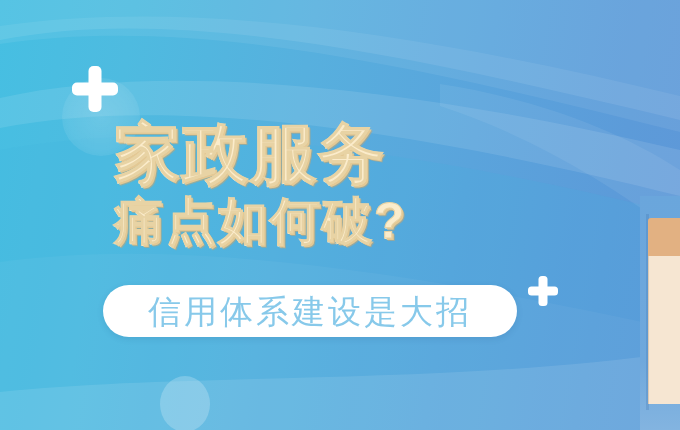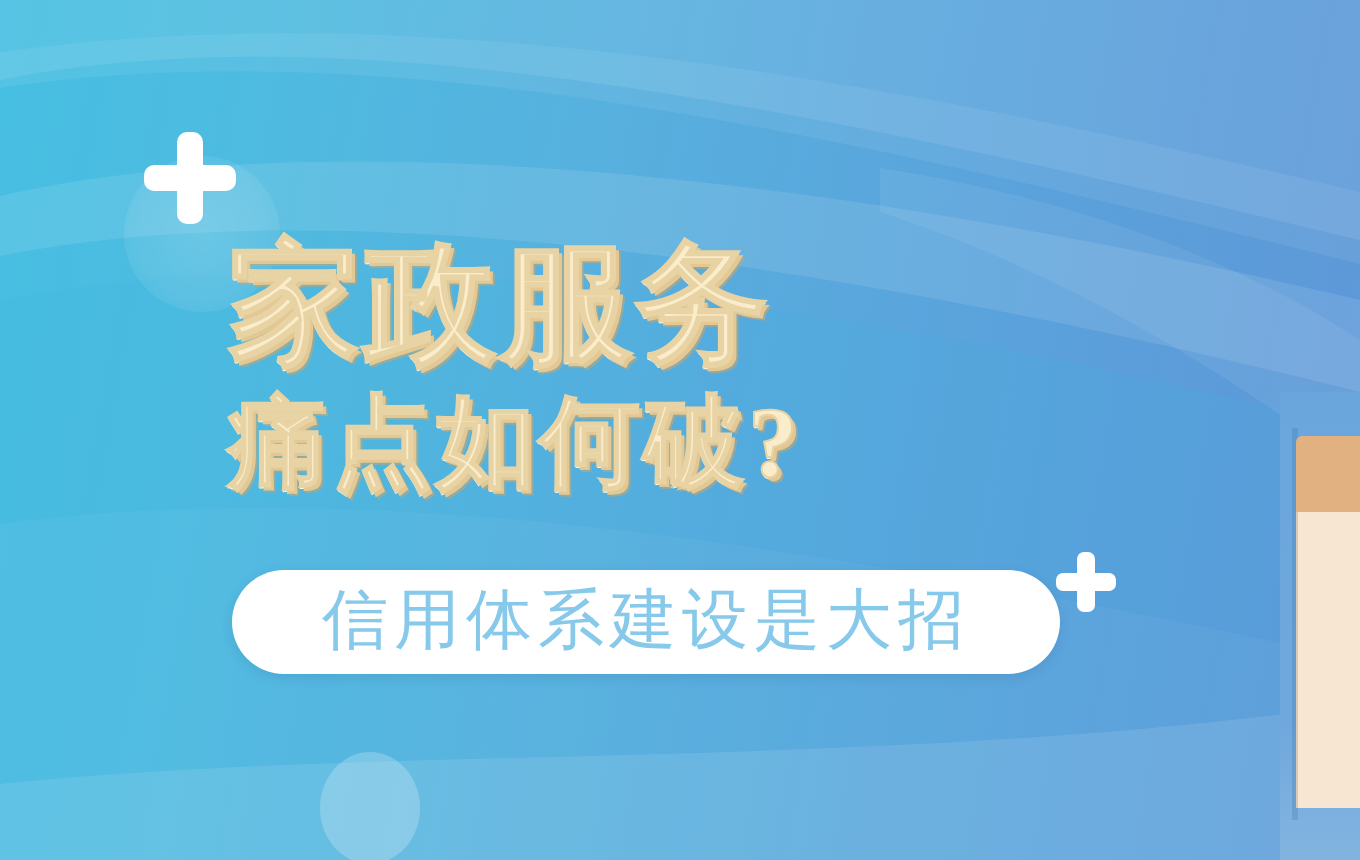--- a/index.html
+++ b/index.html
@@ -1,18 +1,18 @@
 <!DOCTYPE html>
 <html><head>
 <meta charset="utf-8">
 <style>
   html,body{margin:0;padding:0;background:#222;}
   #poster{
     position:relative;width:680px;height:430px;overflow:hidden;
-    font-family:Liberation Serif, serif;
+    font-family:Liberation Sans, sans-serif;
     background:linear-gradient(100deg,#46bfe2 0%,#4ebbe0 18%,#57b0de 42%,#5aa4dc 66%,#5c9bd9 86%,#5f97d8 100%);
   }
 
   
   .waves{position:absolute;inset:0;}
   .waves svg{display:block;width:680px;height:430px;}
 
   
   .glow-circle{
     position:absolute;border-radius:50%;
@@ -50,21 +50,21 @@
     text-shadow:
       2px 2px 0 #e3c894,
       3px 3px 0 rgba(200,166,112,0.55),
       0 1px 0 #fff6e2;
   }
   #hl-1{font-size:66px;}
   #hl-2{font-size:50px;margin-top:10px;}
 
   
   #subtitle-pill{
-    position:absolute;left:116px;top:285px;
+    position:absolute;left:103px;top:285px;
     width:414px;height:52px;
     background:#ffffff;border-radius:26px;
     display:flex;align-items:center;justify-content:center;
     box-shadow:0 2px 6px rgba(30,80,130,0.14);
   }
   #subtitle-text{
     color:#87c9ea;font-size:33px;letter-spacing:3px;
     white-space:nowrap;line-height:1;
     font-weight:400;
   }

